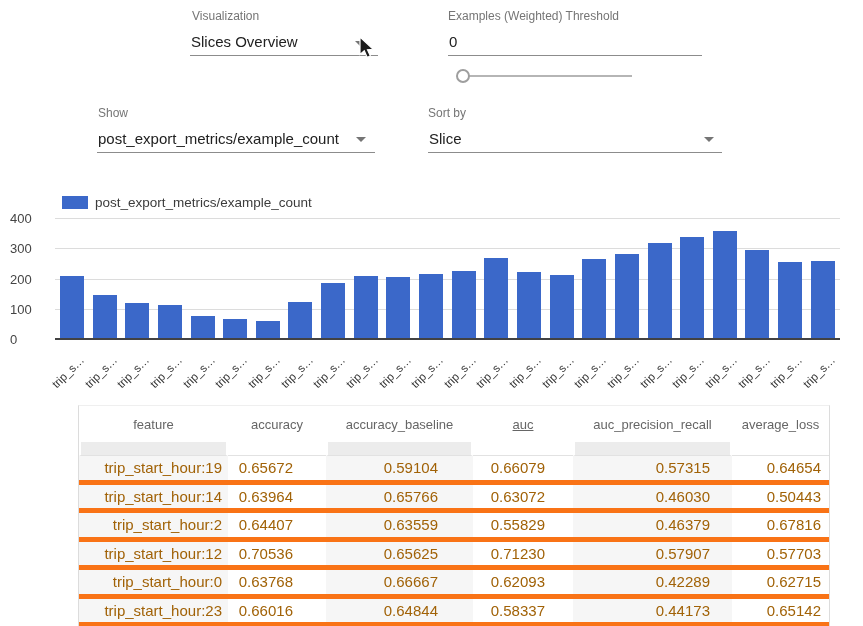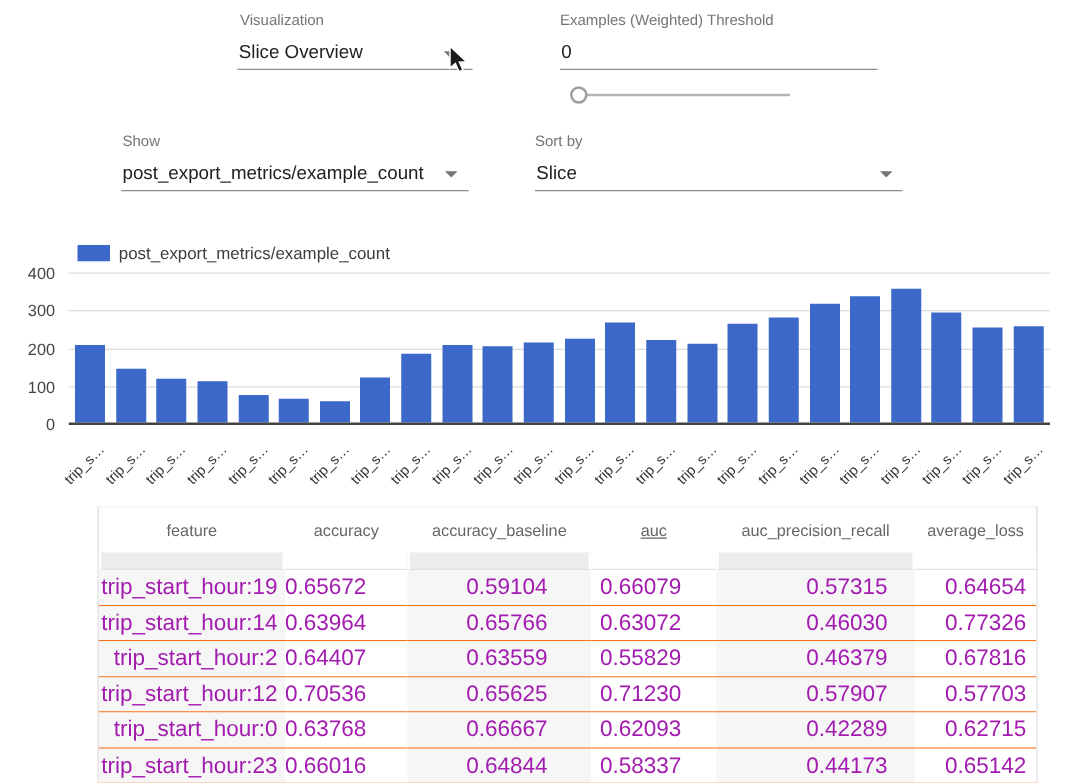--- a/index.html
+++ b/index.html
@@ -17,36 +17,36 @@
   .slider-track{height:2px;background:#b5b5b5;}
   .slider-thumb{width:10px;height:10px;border:2px solid #9e9e9e;border-radius:50%;background:#fff;}
   
   .legend-swatch{width:26px;height:13px;}
   .legend-label{font-size:13.5px;color:#3c3c3c;}
   .plot{left:55px;top:207px;width:785px;height:133px;}
   .gridline{position:absolute;left:0;right:0;height:1px;background:#dcdcdc;}
   .baseline{position:absolute;left:0;right:0;bottom:0;height:2px;background:#424242;}
   .bars{position:absolute;left:0;right:0;bottom:2px;top:0;display:flex;align-items:flex-end;justify-content:space-between;padding:0 5px;}
   .bar{width:24px;}
-  .ytick{position:absolute;width:34px;left:10px;text-align:right;font-size:13px;color:#444;line-height:18px;}
+  .ytick{position:absolute;width:34px;left:10px;text-align:left;font-size:13px;color:#444;line-height:18px;}
   .xtick{position:absolute;font-size:11.5px;color:#333;white-space:nowrap;transform-origin:100% 50%;transform:translateX(-100%) rotate(-45deg);}
   
   .mtable{left:78px;top:405px;width:750px;border-left:1px solid #dcdcdc;border-right:1px solid #dcdcdc;border-top:1px solid #efefef;box-sizing:content-box;}
   .trow{display:flex;}
   .th{height:36px;display:flex;align-items:center;justify-content:center;font-size:13px;color:#666;box-sizing:border-box;}
   .tfilter{height:14px;box-sizing:border-box;border-bottom:1px solid #e2e2e2;background:#fff;}
   .tfilter.shade{background:#ececec;border-left:2px solid #fff;border-right:2px solid #fff;}
-  .td{height:28.5px;box-sizing:border-box;display:flex;align-items:center;justify-content:flex-end;font-size:18px;color:#a21caf;border-bottom:1px solid #f97316;background:#fff;}
+  .td{height:28.5px;box-sizing:border-box;display:flex;align-items:center;justify-content:flex-end;font-size:15px;color:#a16207;border-bottom:5px solid #f97316;background:#fff;}
   .td.shade{background:#f6f6f6;}
 </style>
 </head>
 <body>
 
 <div class="abs ctl-label" style="left:192px;top:9px;">Visualization</div>
-<div class="abs ctl-value" style="left:191px;top:33px;">Slice Overview</div>
+<div class="abs ctl-value" style="left:191px;top:33px;">Slices Overview</div>
 <div class="abs dd-arrow" style="left:355px;top:41px;"></div>
 <div class="abs underline" style="left:190px;top:55px;width:188px;"></div>
 
 <div class="abs ctl-label" style="left:448px;top:9px;">Examples (Weighted) Threshold</div>
 <div class="abs ctl-value" style="left:449px;top:33px;">0</div>
 <div class="abs underline" style="left:448px;top:55px;width:254px;"></div>
 
 <div class="abs slider-track" style="left:463px;top:75px;width:169px;"></div>
 <div class="abs slider-thumb" style="left:456px;top:69px;"></div>
 
@@ -165,21 +165,21 @@
         <div class="td" style="width: 100px; padding-right: 28px;">0.66079</div>
         <div class="td shade" style="width: 159px; padding-right: 22px;">0.57315</div>
         <div class="td" style="width: 97px; padding-right: 8px;">0.64654</div>
       </div>
       <div class="trow">
         <div class="td shade" style="width: 149px; padding-right: 6px;">trip_start_hour:14</div>
         <div class="td" style="width: 98px; padding-right: 33px;">0.63964</div>
         <div class="td shade" style="width: 147px; padding-right: 35px;">0.65766</div>
         <div class="td" style="width: 100px; padding-right: 28px;">0.63072</div>
         <div class="td shade" style="width: 159px; padding-right: 22px;">0.46030</div>
-        <div class="td" style="width: 97px; padding-right: 8px;">0.77326</div>
+        <div class="td" style="width: 97px; padding-right: 8px;">0.50443</div>
       </div>
       <div class="trow">
         <div class="td shade" style="width: 149px; padding-right: 6px;">trip_start_hour:2</div>
         <div class="td" style="width: 98px; padding-right: 33px;">0.64407</div>
         <div class="td shade" style="width: 147px; padding-right: 35px;">0.63559</div>
         <div class="td" style="width: 100px; padding-right: 28px;">0.55829</div>
         <div class="td shade" style="width: 159px; padding-right: 22px;">0.46379</div>
         <div class="td" style="width: 97px; padding-right: 8px;">0.67816</div>
       </div>
       <div class="trow">

